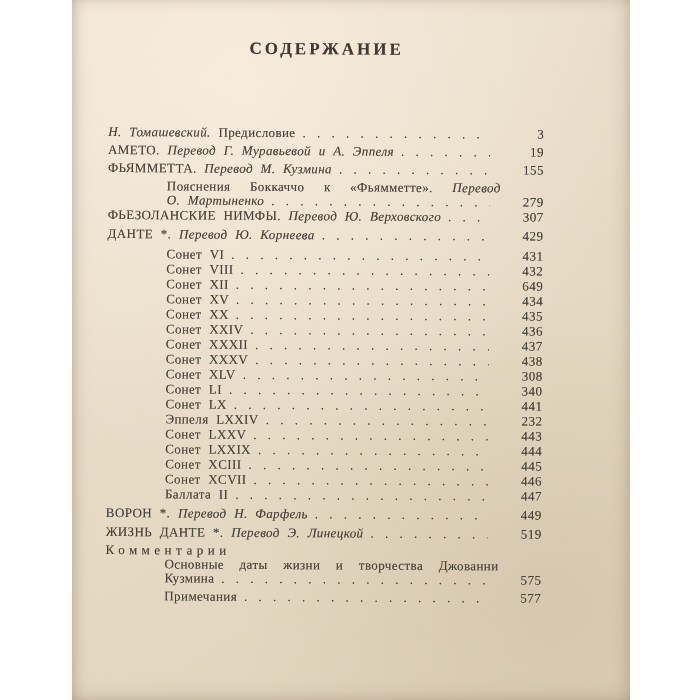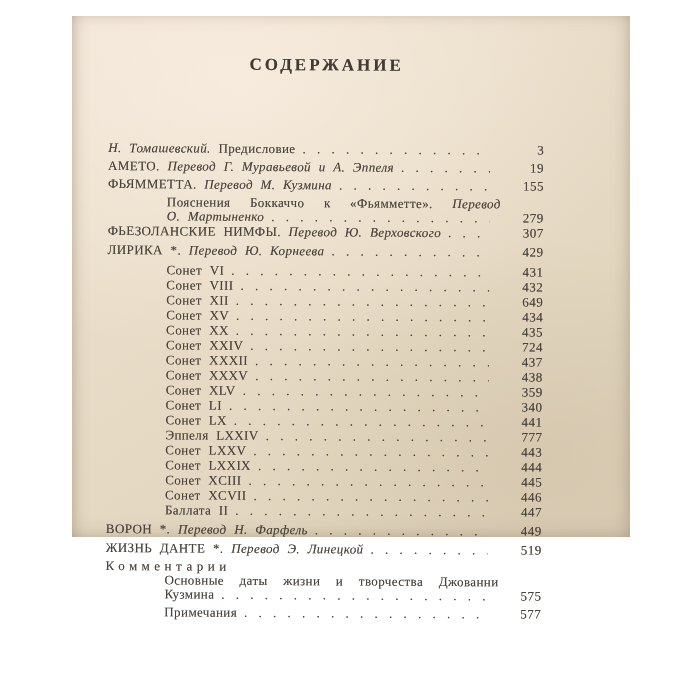--- a/index.html
+++ b/index.html
@@ -3,31 +3,30 @@
 <meta charset="utf-8">
 <style>
   html,body{margin:0;padding:0;}
   body{
     width:700px;height:700px;overflow:hidden;
     background:#ffffff;
     font-family:"Liberation Serif","DejaVu Serif",serif;
   }
   
   .sheet{
-    position:absolute;left:72px;top:0;width:558px;height:521px;
+    position:absolute;left:72px;top:0;width:558px;height:700px;
     background:
       radial-gradient(120% 90% at 30% 12%, rgba(255,244,233,.55), rgba(255,244,233,0) 60%),
       radial-gradient(90% 70% at 85% 85%, rgba(196,178,148,.35), rgba(196,178,148,0) 60%),
       linear-gradient(148deg,#efe3d4 0%, #e9ddc9 35%, #e4d8c2 60%, #ddd1ba 100%);
     box-shadow:
       inset 10px 0 16px -10px rgba(120,100,78,.45),
       inset -12px 0 18px -12px rgba(120,100,78,.38),
       inset 0 -14px 22px -16px rgba(120,100,78,.30),
       inset 0 10px 18px -14px rgba(150,130,105,.25);
-    margin-top: 16px;
   }
   .content{
     position:absolute;left:37px;top:0;width:436px;
     transform:rotate(0.35deg);transform-origin:0 0;
     color:#4a433b;
     text-shadow:0 0 .5px rgba(74,67,59,.55);
   }
   .title{
     margin-top:38px;text-align:center;
     font-size:17px;font-weight:700;letter-spacing:3px;color:#423b33;
@@ -94,21 +93,21 @@
         </div>
         <div class="toc-row indent-main g2">
           <div class="toc-line">
             <span class="label"><span>ФЬЕЗОЛАНСКИЕ НИМФЫ.</span> <span class="it">Перевод Ю. Верховского</span></span>
             <span class="dots"></span>
             <span class="pageno">307</span>
           </div>
         </div>
         <div class="toc-row indent-main g6">
           <div class="toc-line">
-            <span class="label"><span>ЛИРИКА *.</span> <span class="it">Перевод Ю. Корнеева</span></span>
+            <span class="label"><span>ДАНТЕ *.</span> <span class="it">Перевод Ю. Корнеева</span></span>
             <span class="dots"></span>
             <span class="pageno">429</span>
           </div>
         </div>
         <div class="toc-row indent-sub g7">
           <div class="toc-line">
             <span class="label"><span>Сонет VI</span></span>
             <span class="dots"></span>
             <span class="pageno">431</span>
           </div>
@@ -138,63 +137,63 @@
           <div class="toc-line">
             <span class="label"><span>Сонет XX</span></span>
             <span class="dots"></span>
             <span class="pageno">435</span>
           </div>
         </div>
         <div class="toc-row indent-sub g2">
           <div class="toc-line">
             <span class="label"><span>Сонет XXIV</span></span>
             <span class="dots"></span>
-            <span class="pageno">724</span>
+            <span class="pageno">436</span>
           </div>
         </div>
         <div class="toc-row indent-sub g2">
           <div class="toc-line">
             <span class="label"><span>Сонет XXXII</span></span>
             <span class="dots"></span>
             <span class="pageno">437</span>
           </div>
         </div>
         <div class="toc-row indent-sub g2">
           <div class="toc-line">
             <span class="label"><span>Сонет XXXV</span></span>
             <span class="dots"></span>
             <span class="pageno">438</span>
           </div>
         </div>
         <div class="toc-row indent-sub g2">
           <div class="toc-line">
             <span class="label"><span>Сонет XLV</span></span>
             <span class="dots"></span>
-            <span class="pageno">359</span>
+            <span class="pageno">308</span>
           </div>
         </div>
         <div class="toc-row indent-sub g2">
           <div class="toc-line">
             <span class="label"><span>Сонет LI</span></span>
             <span class="dots"></span>
             <span class="pageno">340</span>
           </div>
         </div>
         <div class="toc-row indent-sub g2">
           <div class="toc-line">
             <span class="label"><span>Сонет LX</span></span>
             <span class="dots"></span>
             <span class="pageno">441</span>
           </div>
         </div>
         <div class="toc-row indent-sub g2">
           <div class="toc-line">
             <span class="label"><span>Эппеля LXXIV</span></span>
             <span class="dots"></span>
-            <span class="pageno">777</span>
+            <span class="pageno">232</span>
           </div>
         </div>
         <div class="toc-row indent-sub g2">
           <div class="toc-line">
             <span class="label"><span>Сонет LXXV</span></span>
             <span class="dots"></span>
             <span class="pageno">443</span>
           </div>
         </div>
         <div class="toc-row indent-sub g2">

